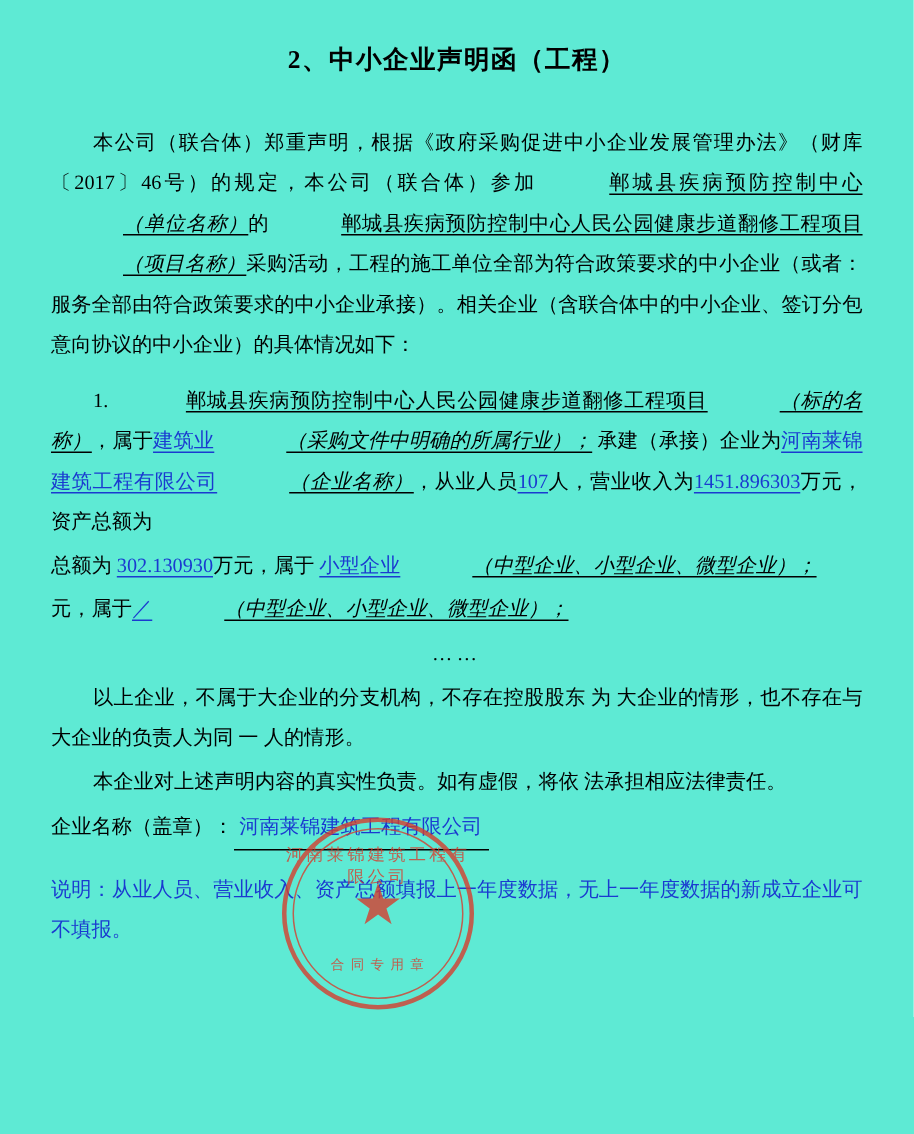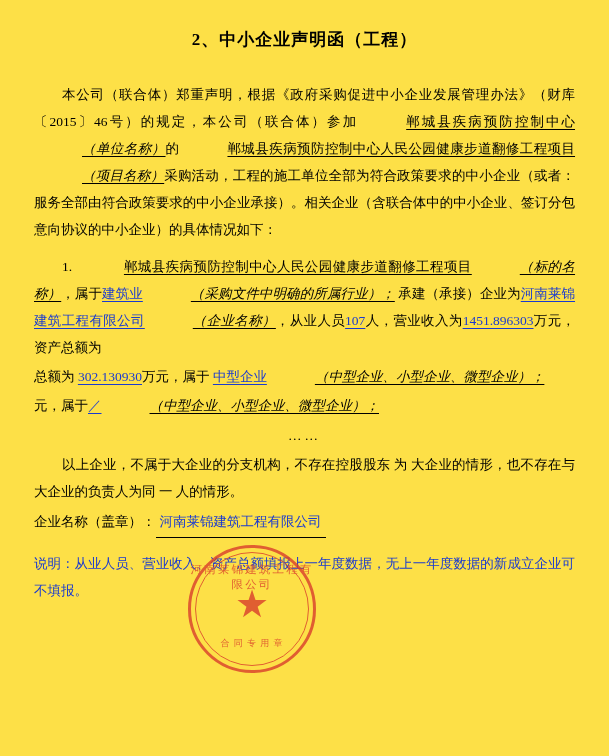--- a/index.html
+++ b/index.html
@@ -13,21 +13,21 @@
     font-family: "Liberation Serif", "DejaVu Serif", serif;
     color: #000000;
     overflow: hidden;
   }
   .page {
     position: relative;
     width: 609px;
     height: 756px;
     box-sizing: border-box;
     padding: 22px 34px 0 34px;
-    background: #fde047;
+    background: #5eead4;
   }
   .doc-title {
     text-align: center;
     font-size: 17px;
     font-weight: bold;
     letter-spacing: 1px;
     margin: 6px 0 30px 0;
     font-family: "Liberation Serif", "DejaVu Serif", serif;
   }
   .para {
@@ -137,43 +137,44 @@
   }
 </style>
 </head>
 <body>
 
 <div class="page">
 
   <div class="doc-title">2、中小企业声明函（工程）</div>
 
   <p class="para indent2">
-    <span>本公司（联合体）郑重声明，根据《政府采购促进中小企业发展管理办法》（财库〔2015〕46号）的规定，本公司（联合体）参加</span><span class="u">郸城县疾病预防控制中心</span><span class="ital u">（单位名称）</span><span>的</span><span class="u">郸城县疾病预防控制中心人民公园健康步道翻修工程项目</span><span class="ital u">（项目名称）</span><span>采购活动，工程的施工单位全部为符合政策要求的中小企业（或者：服务全部由符合政策要求的中小企业承接）。相关企业（含联合体中的中小企业、签订分包意向协议的中小企业）的具体情况如下：</span>
+    <span>本公司（联合体）郑重声明，根据《政府采购促进中小企业发展管理办法》（财库〔2017〕46号）的规定，本公司（联合体）参加</span><span class="u">郸城县疾病预防控制中心</span><span class="ital u">（单位名称）</span><span>的</span><span class="u">郸城县疾病预防控制中心人民公园健康步道翻修工程项目</span><span class="ital u">（项目名称）</span><span>采购活动，工程的施工单位全部为符合政策要求的中小企业（或者：服务全部由符合政策要求的中小企业承接）。相关企业（含联合体中的中小企业、签订分包意向协议的中小企业）的具体情况如下：</span>
   </p>
 
   <p class="para indent2 item-block">
     <span>1.</span>
     <span class="u">郸城县疾病预防控制中心人民公园健康步道翻修工程项目</span><span class="ital u">（标的名称）</span><span>，属于</span><span class="blue-u">建筑业</span><span class="ital u">（采购文件中明确的所属行业）；</span>
     <span>承建（承接）企业为</span><span class="blue-u">河南莱锦建筑工程有限公司</span><span class="ital u">（企业名称）</span><span>，从业人员</span><span class="blue-u">107</span><span>人，营业收入为</span><span class="blue-u">1451.896303</span><span>万元，资产总额为</span><span></span>
   </p>
 
   <p class="para">
-    <span>总额为</span>&nbsp;<span class="blue-u">302.130930</span><span>万元，属于</span>&nbsp;<span class="blue-u">中型企业</span><span class="ital u">（中型企业、小型企业、微型企业）；</span>
+    <span>总额为</span>&nbsp;<span class="blue-u">302.130930</span><span>万元，属于</span>&nbsp;<span class="blue-u">小型企业</span><span class="ital u">（中型企业、小型企业、微型企业）；</span>
   </p>
 
 
 
   <p class="para">
     <span>元，属于</span><span class="blue-u">／</span><span class="ital u">（中型企业、小型企业、微型企业）；</span>
   </p>
 
   <div class="dots">……</div>
 
   <p class="para indent2">以上企业，不属于大企业的分支机构，不存在控股股东 为 大企业的情形，也不存在与大企业的负责人为同 一 人的情形。</p>
 
+  <p class="para indent2">本企业对上述声明内容的真实性负责。如有虚假，将依 法承担相应法律责任。</p>
 
   <p class="sig-line">
     <span class="sig-label">企业名称（盖章）：</span><span class="sig-value">河南莱锦建筑工程有限公司</span>
   </p>
 
 
   <p class="note">说明：从业人员、营业收入、资产总额填报上一年度数据，无上一年度数据的新成立企业可不填报。</p>
 
   <div class="seal">
     <div class="seal-inner"></div>

